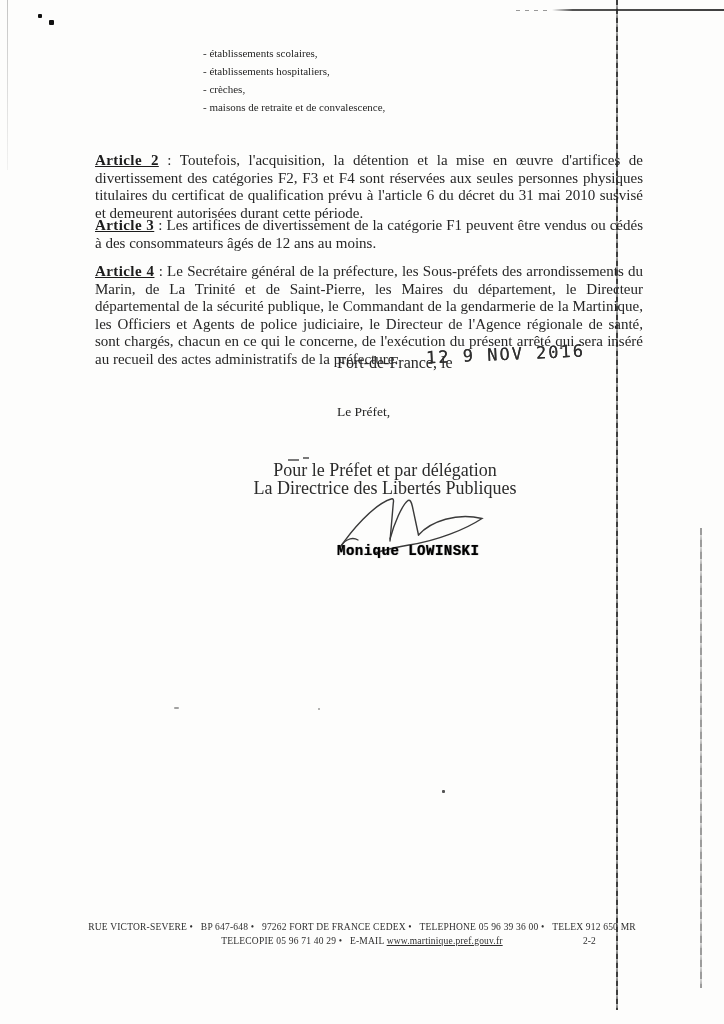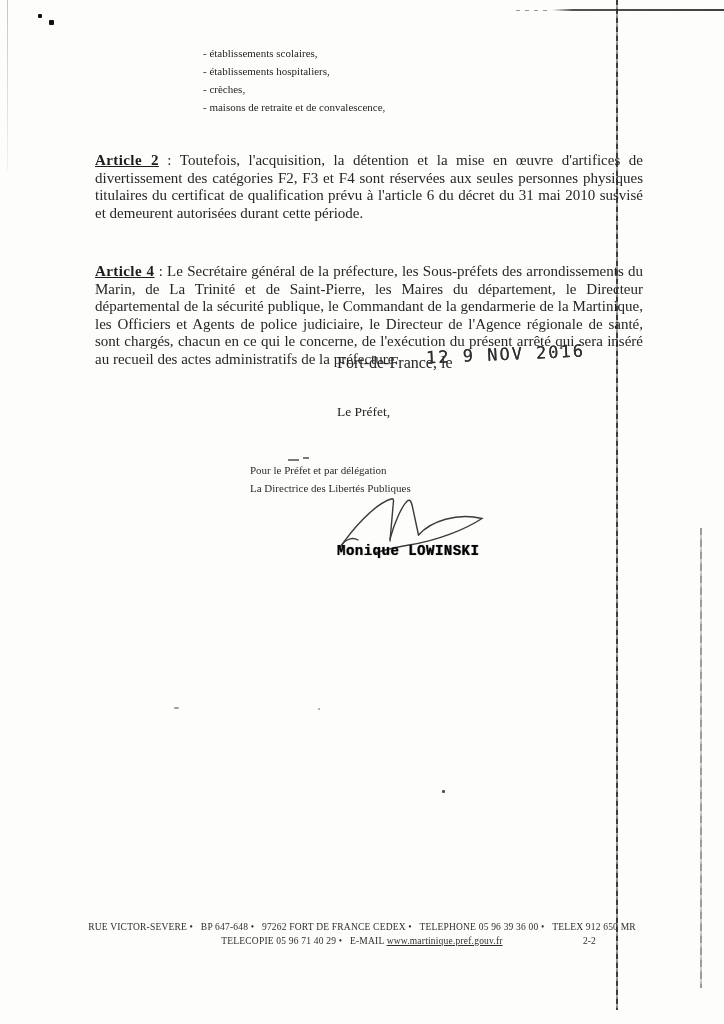--- a/index.html
+++ b/index.html
@@ -74,21 +74,21 @@
     font-size: 17px; letter-spacing: 2px; color: #2f2f2f;
     transform: rotate(-2.5deg);
     text-shadow: 0 0 0.6px rgba(47,47,47,0.9);
     white-space: pre;
   }
 
   .prefet-title { position: absolute; left: 337px; top: 404px; font-size: 13.5px; }
 
   .delegation {
     position: absolute; left: 250px; top: 462px; width: 270px;
-    font-size: 11px; line-height: 17.5px; color: #2b2b2b;
+    text-align: center; font-size: 18px; line-height: 17.5px; color: #2b2b2b;
   }
   .delegation .l2 { text-decoration: none; }
 
   .signature-svg { position: absolute; left: 333px; top: 489px; }
 
   .signatory {
     position: absolute; left: 337px; top: 543px;
     font-family: Liberation Mono, monospace;
     font-weight: bold; font-size: 14px; letter-spacing: 0.5px; color: #000000;
     text-shadow: 0.5px 0 1px rgba(70,70,70,0.75), -0.3px 0 0.6px rgba(70,70,70,0.5);
@@ -123,20 +123,21 @@
 
   <div class="estab-list">
     <div>- établissements scolaires,</div>
     <div>- établissements hospitaliers,</div>
     <div>- crèches,</div>
     <div>- maisons de retraite et de convalescence,</div>
   </div>
 
   <p class="article a2"><span class="article-label">Article 2</span><span> : </span><span>Toutefois, l'acquisition, la détention et la mise en œuvre d'artifices de divertissement des catégories F2, F3 et F4 sont réservées aux seules personnes physiques titulaires du certificat de qualification prévu à l'article 6 du décret du 31 mai 2010 susvisé et demeurent autorisées durant cette période.</span></p>
 
+  <p class="article a3"><span class="article-label">Article 3</span><span> : </span><span>Les artifices de divertissement de la catégorie F1 peuvent être vendus ou cédés à des consommateurs âgés de 12 ans au moins.</span></p>
 
   <p class="article a4"><span class="article-label">Article 4</span><span> : </span><span>Le Secrétaire général de la préfecture, les Sous-préfets des arrondissements du Marin, de La Trinité et de Saint-Pierre, les Maires du département, le Directeur départemental de la sécurité publique, le Commandant de la gendarmerie de la Martinique, les Officiers et Agents de police judiciaire, le Directeur de l'Agence régionale de santé, sont chargés, chacun en ce qui le concerne, de l'exécution du présent arrêté qui sera inséré au recueil des actes administratifs de la préfecture.</span></p>
 
   <div class="dateline-place">Fort-de-France, le</div>
   <div class="date-stamp">12 9 NOV 2016</div>
 
   <div class="prefet-title">Le Préfet,</div>
 
   <div class="delegation">
     <div class="l1">Pour le Préfet et par délégation</div>

